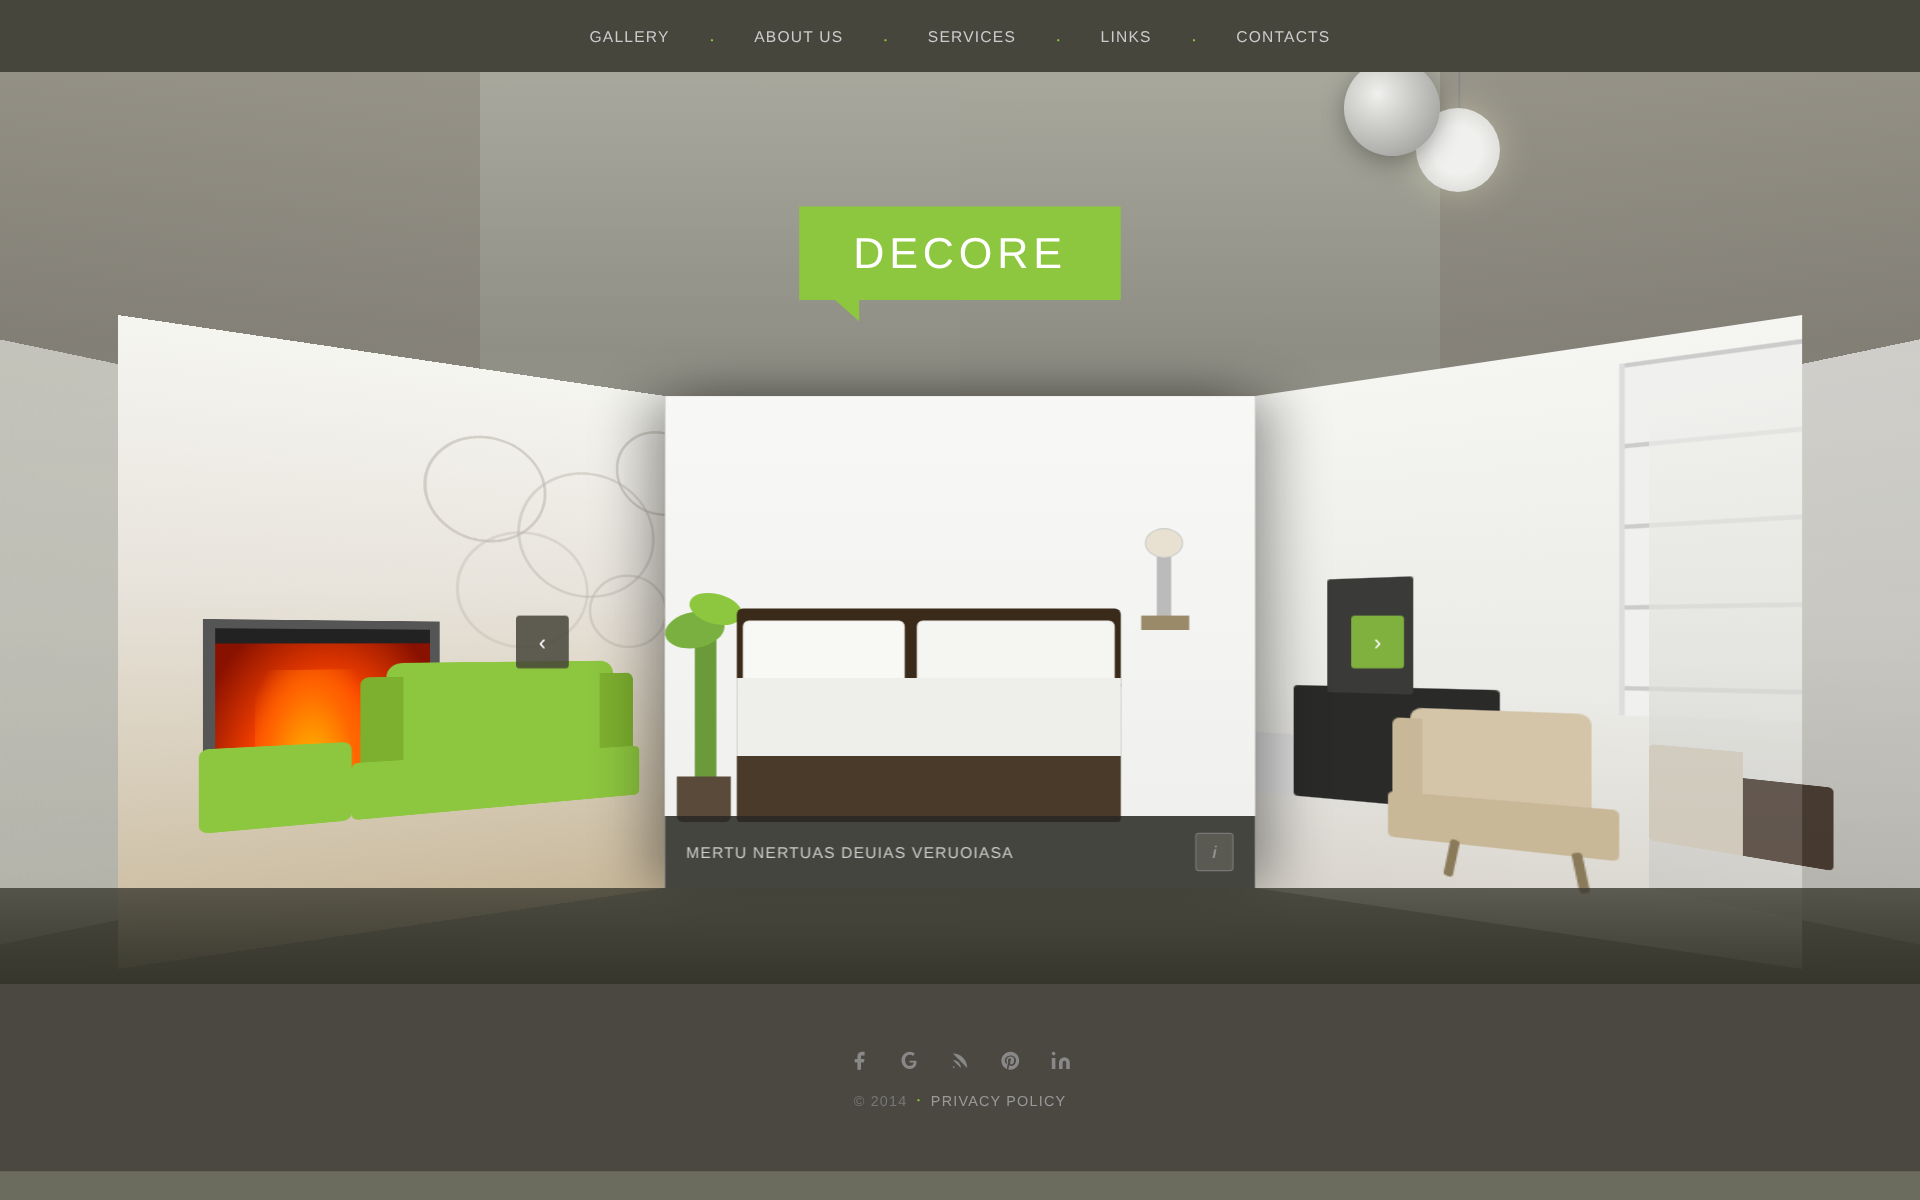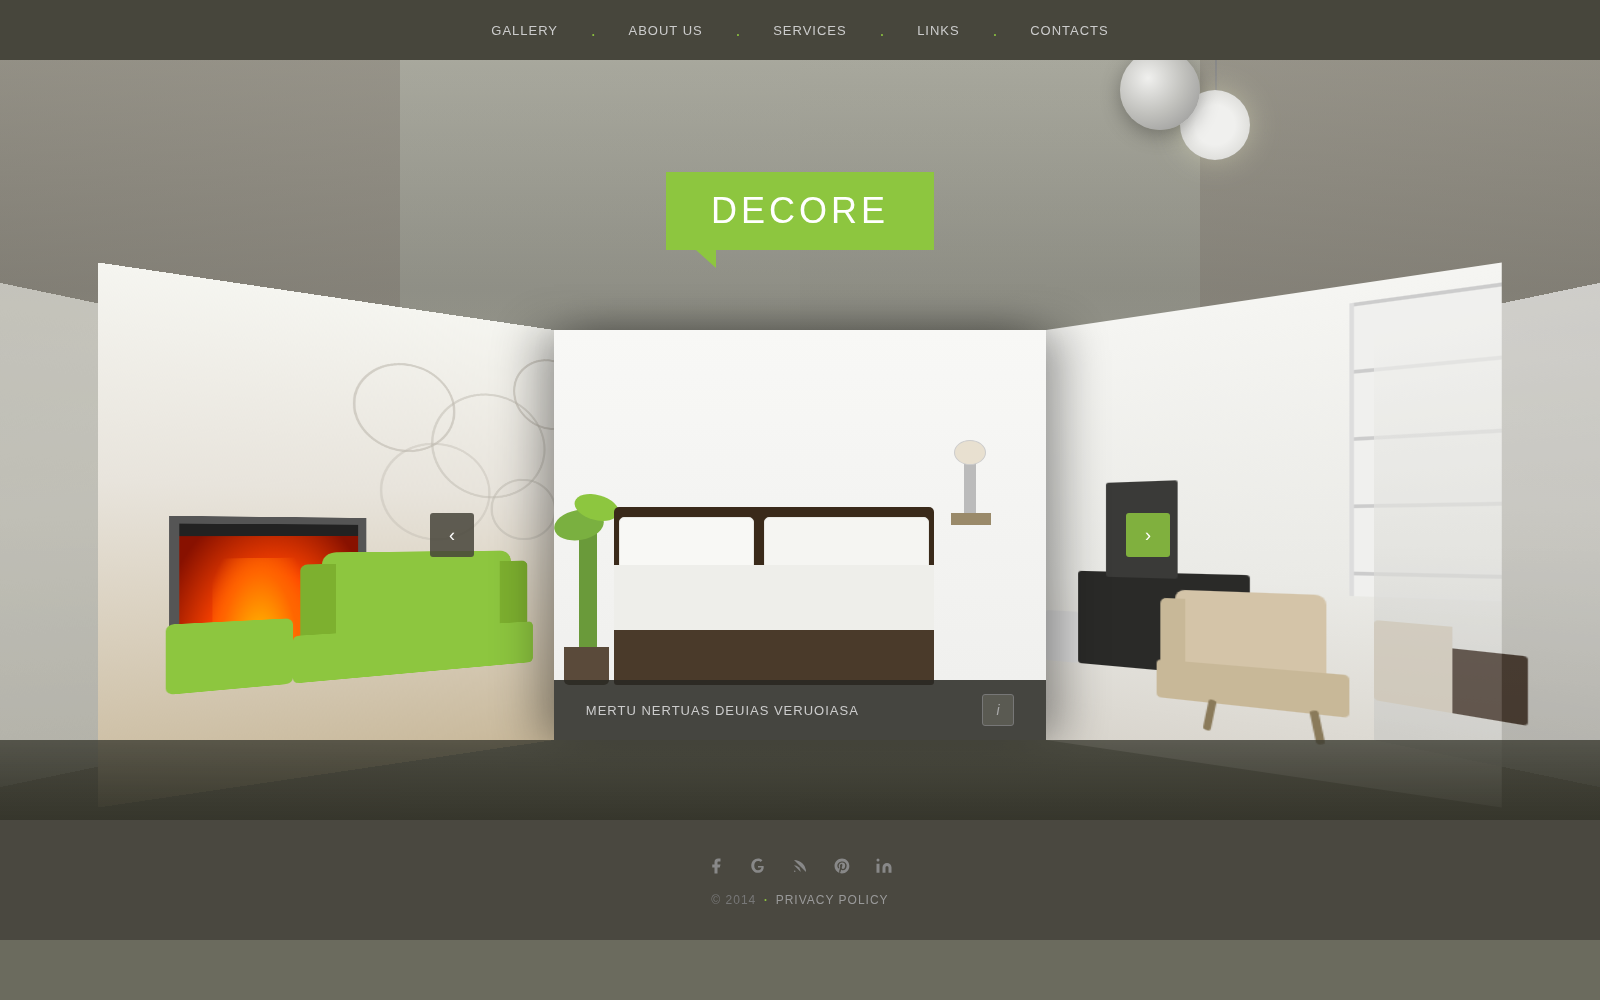--- a/index.html
+++ b/index.html
@@ -196,21 +196,21 @@
     
     .caption-bar {
       position: absolute;
       bottom: 0;
       left: 0;
       right: 0;
       height: 60px;
       background: rgba(40,40,35,0.85);
       display: flex;
       align-items: center;
-      padding: 0 32px;
+      padding: 0 18px;
       gap: 13px;
     }
 
     .caption-text {
       color: #ccc;
       font-size: 13px;
       letter-spacing: 1px;
       text-transform: uppercase;
       flex: 1;
     }
@@ -271,21 +271,21 @@
       bottom: 0;
       left: 0;
       right: 0;
       height: 80px;
       background: linear-gradient(180deg, rgba(60,60,50,0.8) 0%, rgba(50,50,40,0.95) 100%);
     }
 
     
     .footer {
       width: 100%;
-      height: 120px;
+      height: 156px;
       background: #4a4840;
       display: flex;
       flex-direction: column;
       align-items: center;
       justify-content: center;
       gap: 15px;
     }
 
     .social-icons {
       display: flex;

